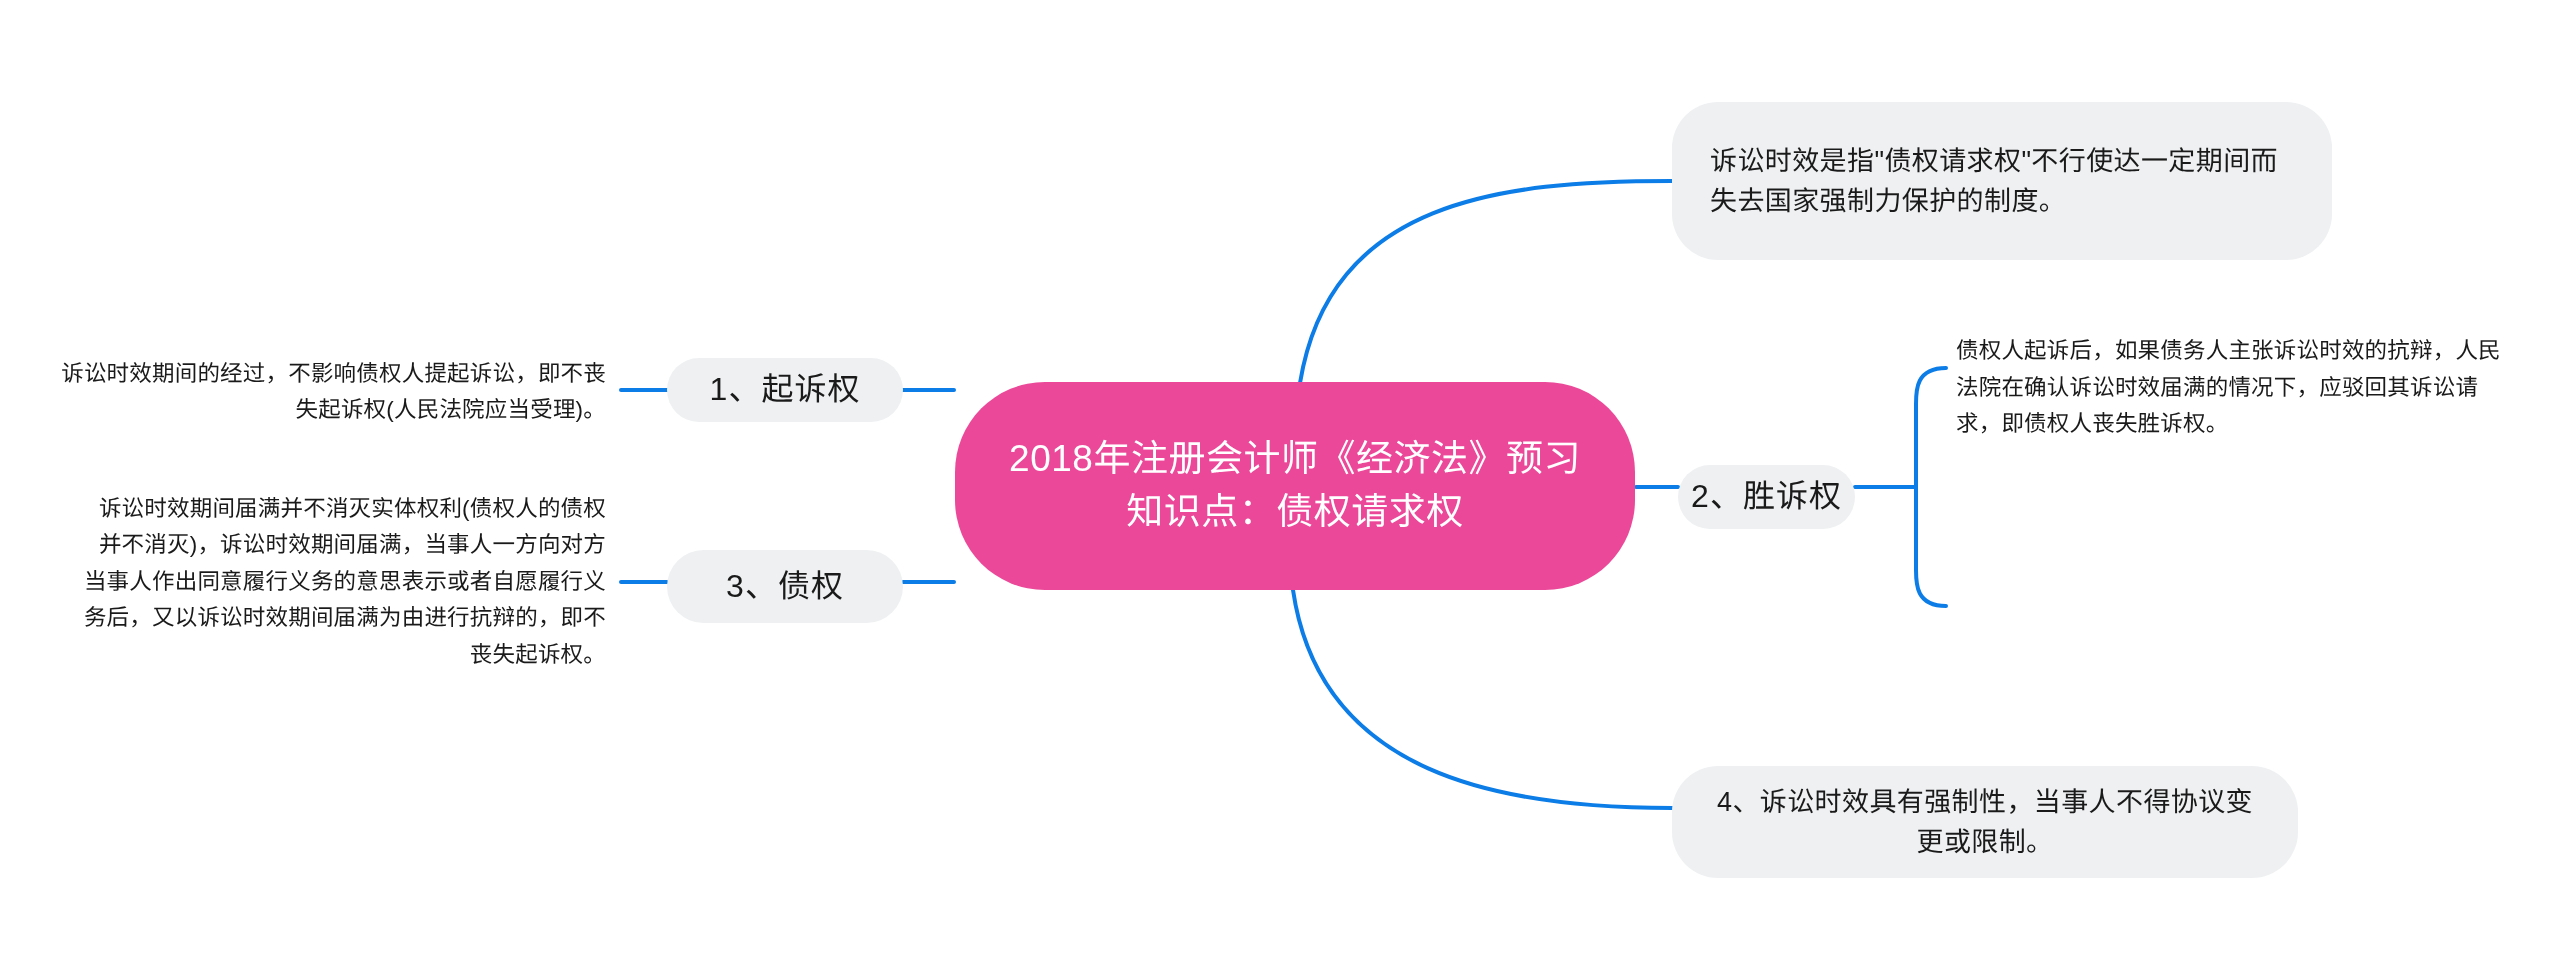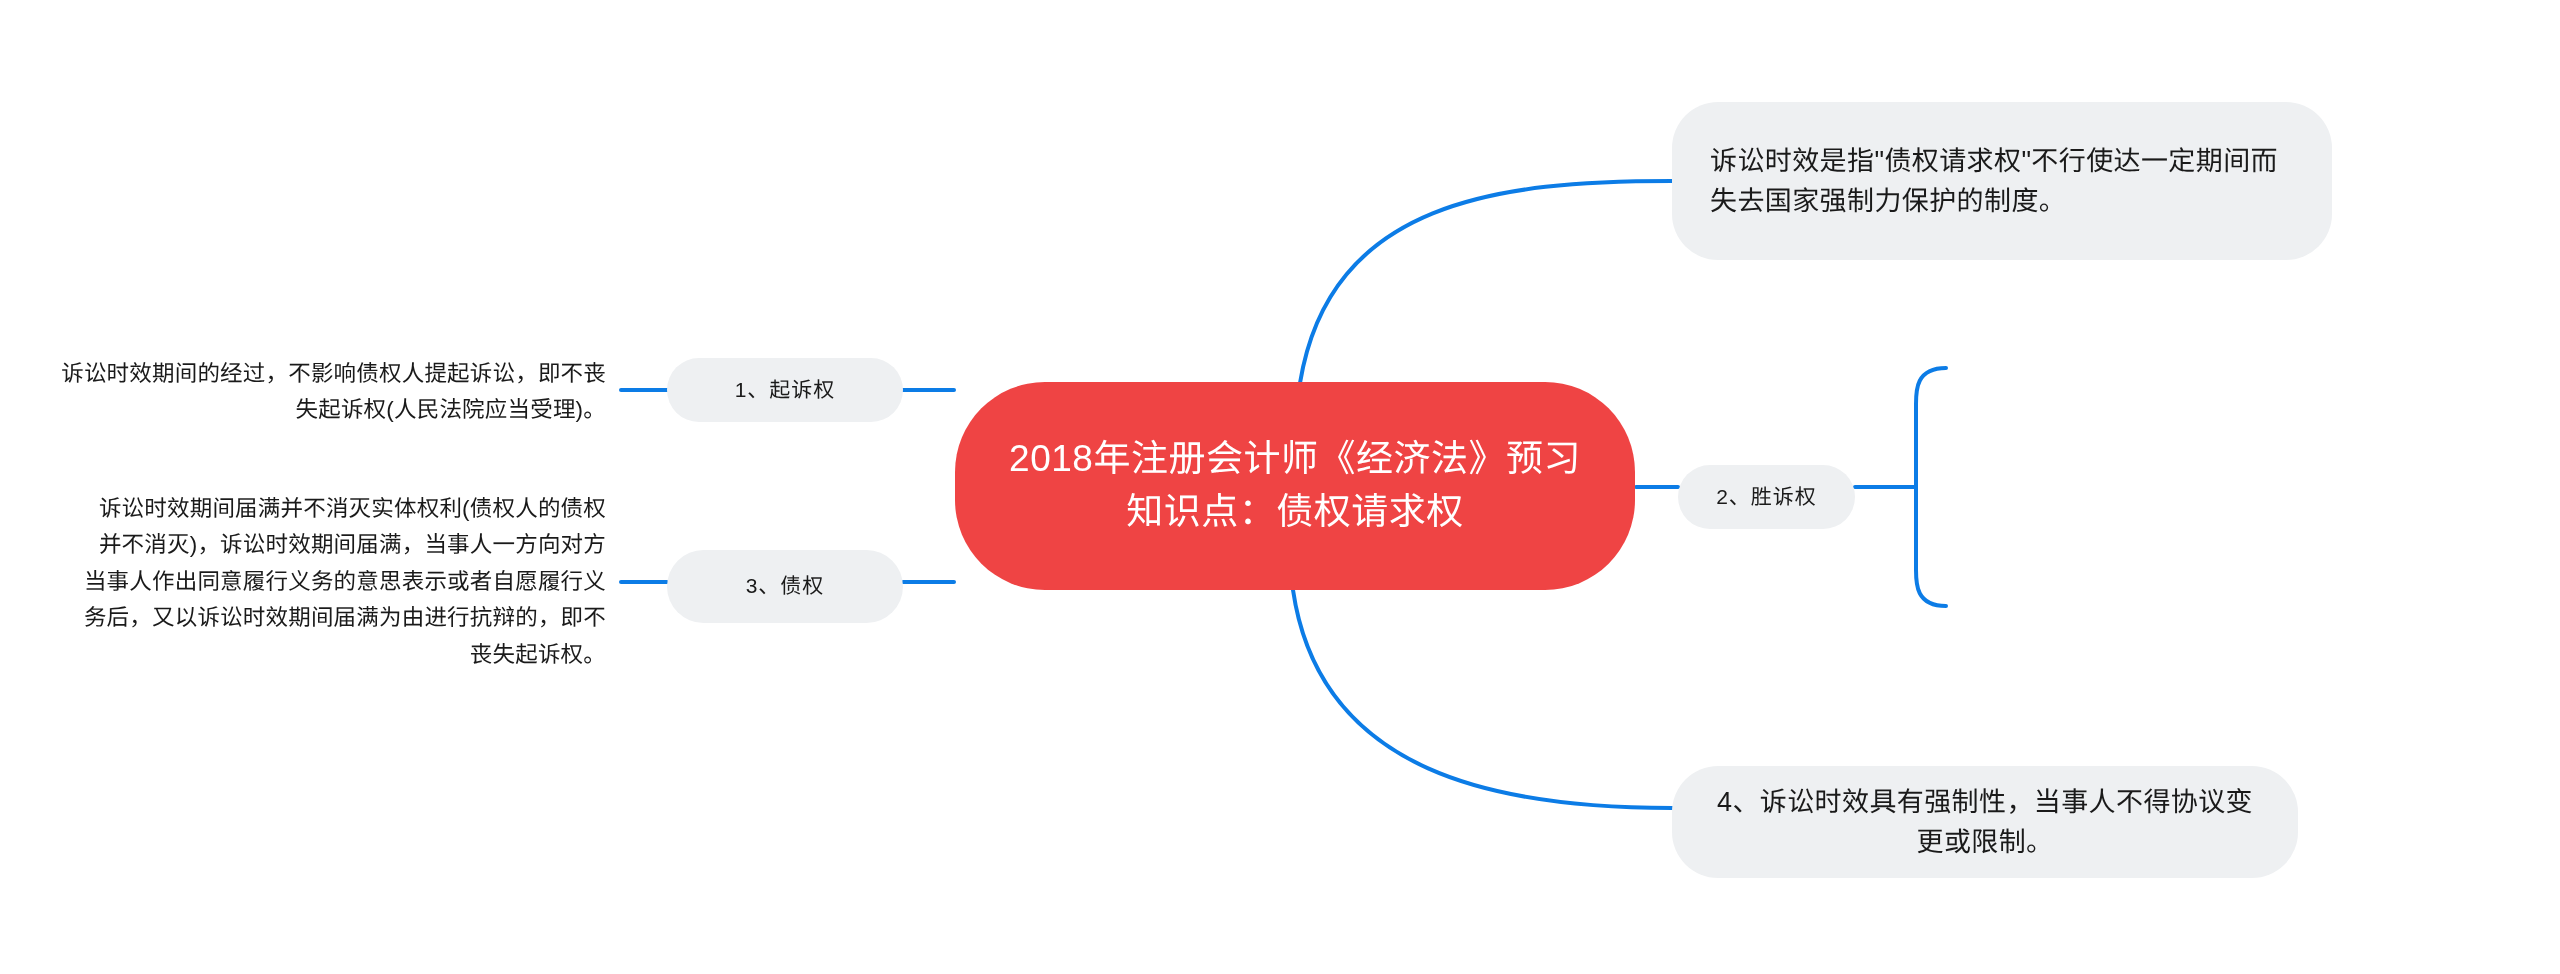--- a/index.html
+++ b/index.html
@@ -30,37 +30,37 @@
   
   .node {
     position: absolute;
     box-sizing: border-box;
     display: flex;
     align-items: center;
     color: #1a1a1a;
   }
 
   .center-node {
-    background: #ef4444;
+    background: #ec4899;
     color: #ffffff;
     border-radius: 90px;
     justify-content: flex-end;
     text-align: center;
     font-size: 37px;
     line-height: 1.42;
     letter-spacing: 0.5px;
     padding: 10px 46px;
   }
 
   .pill {
     background: #eef0f2;
     border-radius: 44px;
     justify-content: center;
     text-align: right;
-    font-size: 21px;
+    font-size: 32px;
     line-height: 1.35;
     letter-spacing: 1px;
   }
 
   .bubble {
     background: #eef0f2;
     border-radius: 46px;
     font-size: 27px;
     line-height: 1.5;
     letter-spacing: 0.4px;
@@ -110,20 +110,23 @@
   </div>
 
   <div class="node bubble" style="left:1672px; top:102px; width:660px; height:158px;">
     <span>诉讼时效是指"债权请求权"不行使达一定期间而失去国家强制力保护的制度。</span>
   </div>
 
   <div class="node pill" style="left:1678px; top:455px; width:177px; height:64px;margin-top:10px;">
     <span>2、胜诉权</span>
   </div>
 
+  <div class="node plain plain-left" style="left:1956px; top:328px; width:562px; height:120px;">
+    <span>债权人起诉后，如果债务人主张诉讼时效的抗辩，人民法院在确认诉讼时效届满的情况下，应驳回其诉讼请求，即债权人丧失胜诉权。</span>
+  </div>
 
 
   <div class="node bubble" style="left:1672px; top:766px; width:626px; height:112px;text-align:center;">
     <span>4、诉讼时效具有强制性，当事人不得协议变更或限制。</span>
   </div>
 
   <div class="node pill" style="left:667px; top:358px; width:236px; height:64px;">
     <span>1、起诉权</span>
   </div>
 

